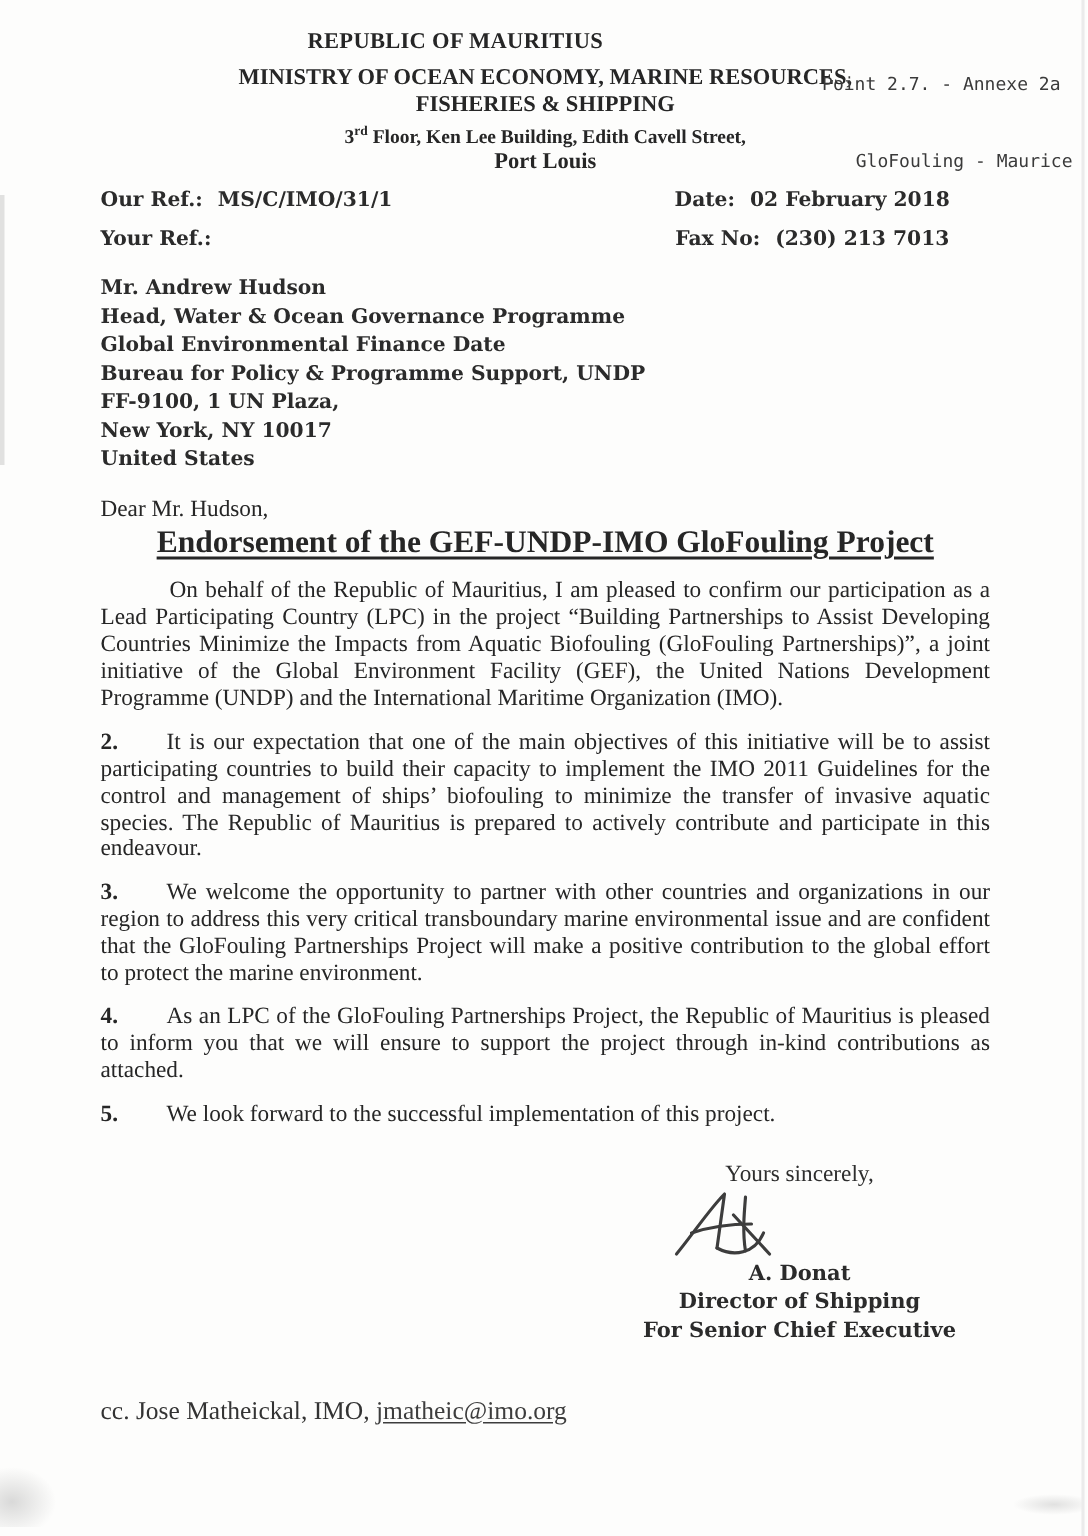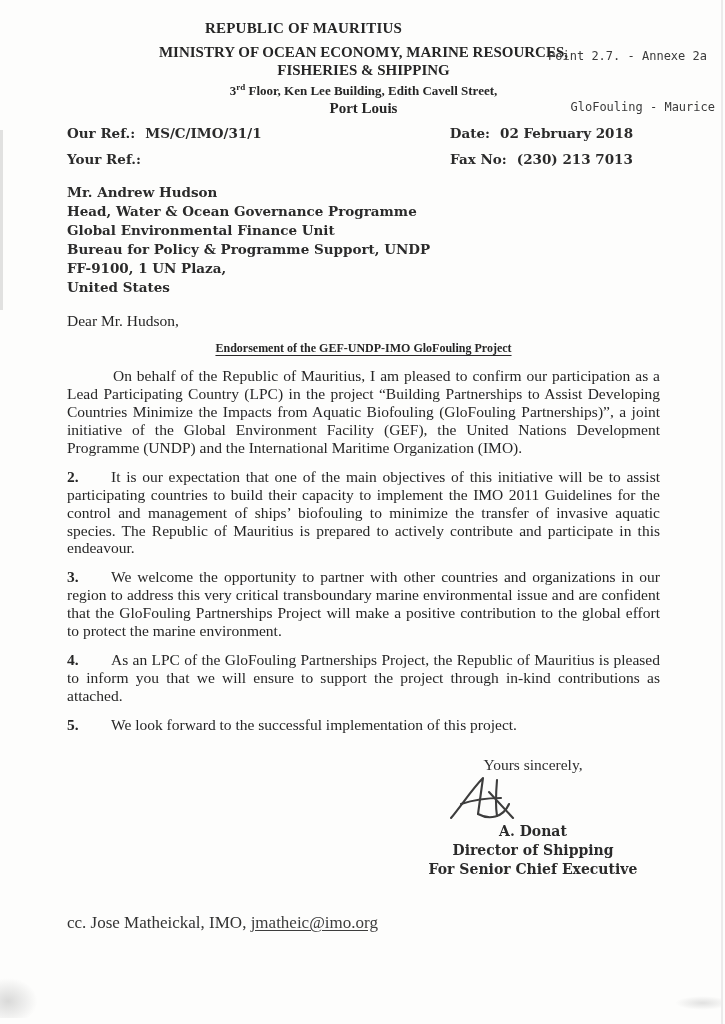--- a/index.html
+++ b/index.html
@@ -43,22 +43,22 @@
   .refgrid .col-l{flex:1;}
   .refgrid .col-r{width:237px;text-align:center;}
   .refrow{margin-bottom:9px;line-height:17px;}
   .reflabel{margin-right:10px;}
 
   .recipient{margin-top:6px;font-size:13.5px;line-height:19px;}
 
   .salutation{margin-top:15px;font-size:15.5px;}
 
   .subject{
-    margin-top:11px;text-align:center;
-    font-size:12px;font-weight:bold;
+    margin-top:0;text-align:center;
+    font-size:21px;font-weight:bold;
     text-decoration:underline;
     text-underline-offset:3px;
   }
 
   p.body-par{
     margin:11px 0 0 0;
     font-size:15.5px;line-height:17.9px;
     text-align:justify;color:#262626;
   }
   p.body-par.no-num{text-indent:46px;}
@@ -113,23 +113,24 @@
       </div>
       <div class="refrow">
         <span class="reflabel">Fax No:</span><span>(230) 213 7013</span>
       </div>
     </div>
   </div>
 
   <div class="recipient slab">
     <div>Mr. Andrew Hudson</div>
     <div>Head, Water &amp; Ocean Governance Programme</div>
-    <div>Global Environmental Finance Unit</div>
+    <div>Global Environmental Finance Date</div>
     <div>Bureau for Policy &amp; Programme Support, UNDP</div>
     <div>FF-9100, 1 UN Plaza,</div>
+    <div>New York, NY 10017</div>
     <div>United States</div>
   </div>
 
   <div class="salutation">Dear Mr. Hudson,</div>
 
   <div class="subject">Endorsement of the GEF-UNDP-IMO GloFouling Project</div>
 
   <p class="body-par no-num"><span>On behalf of the Republic of Mauritius, I am pleased to confirm our participation as a Lead Participating Country (LPC) in the project “Building Partnerships to Assist Developing Countries Minimize the Impacts from Aquatic Biofouling (GloFouling Partnerships)”, a joint initiative of the Global Environment Facility (GEF), the United Nations Development Programme (UNDP) and the International Maritime Organization (IMO).</span></p>
 
   <p class="body-par"><span class="pnum">2.</span><span>It is our expectation that one of the main objectives of this initiative will be to assist participating countries to build their capacity to implement the IMO 2011 Guidelines for the control and management of ships’ biofouling to minimize the transfer of invasive aquatic species. The Republic of Mauritius is prepared to actively contribute and participate in this endeavour.</span></p>

